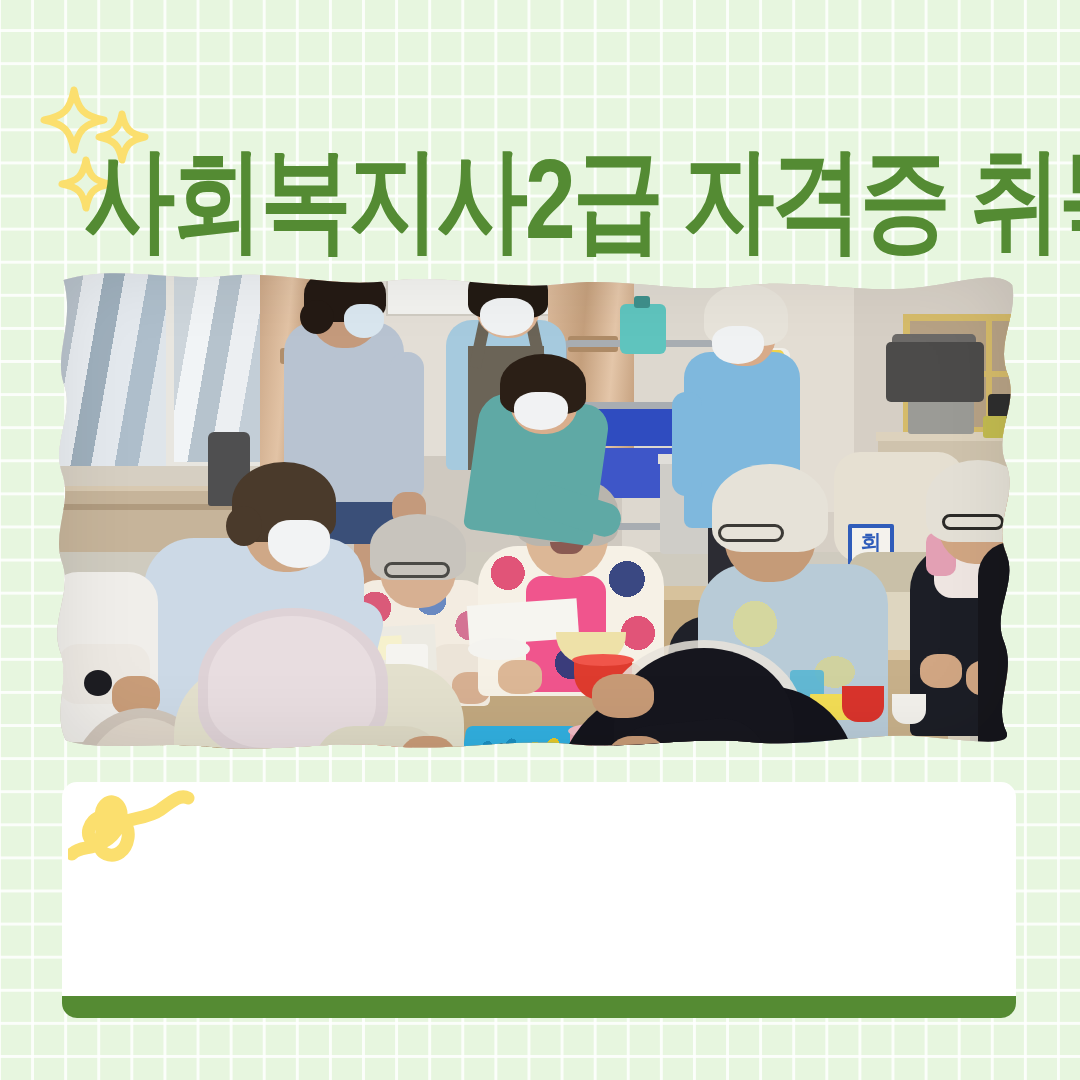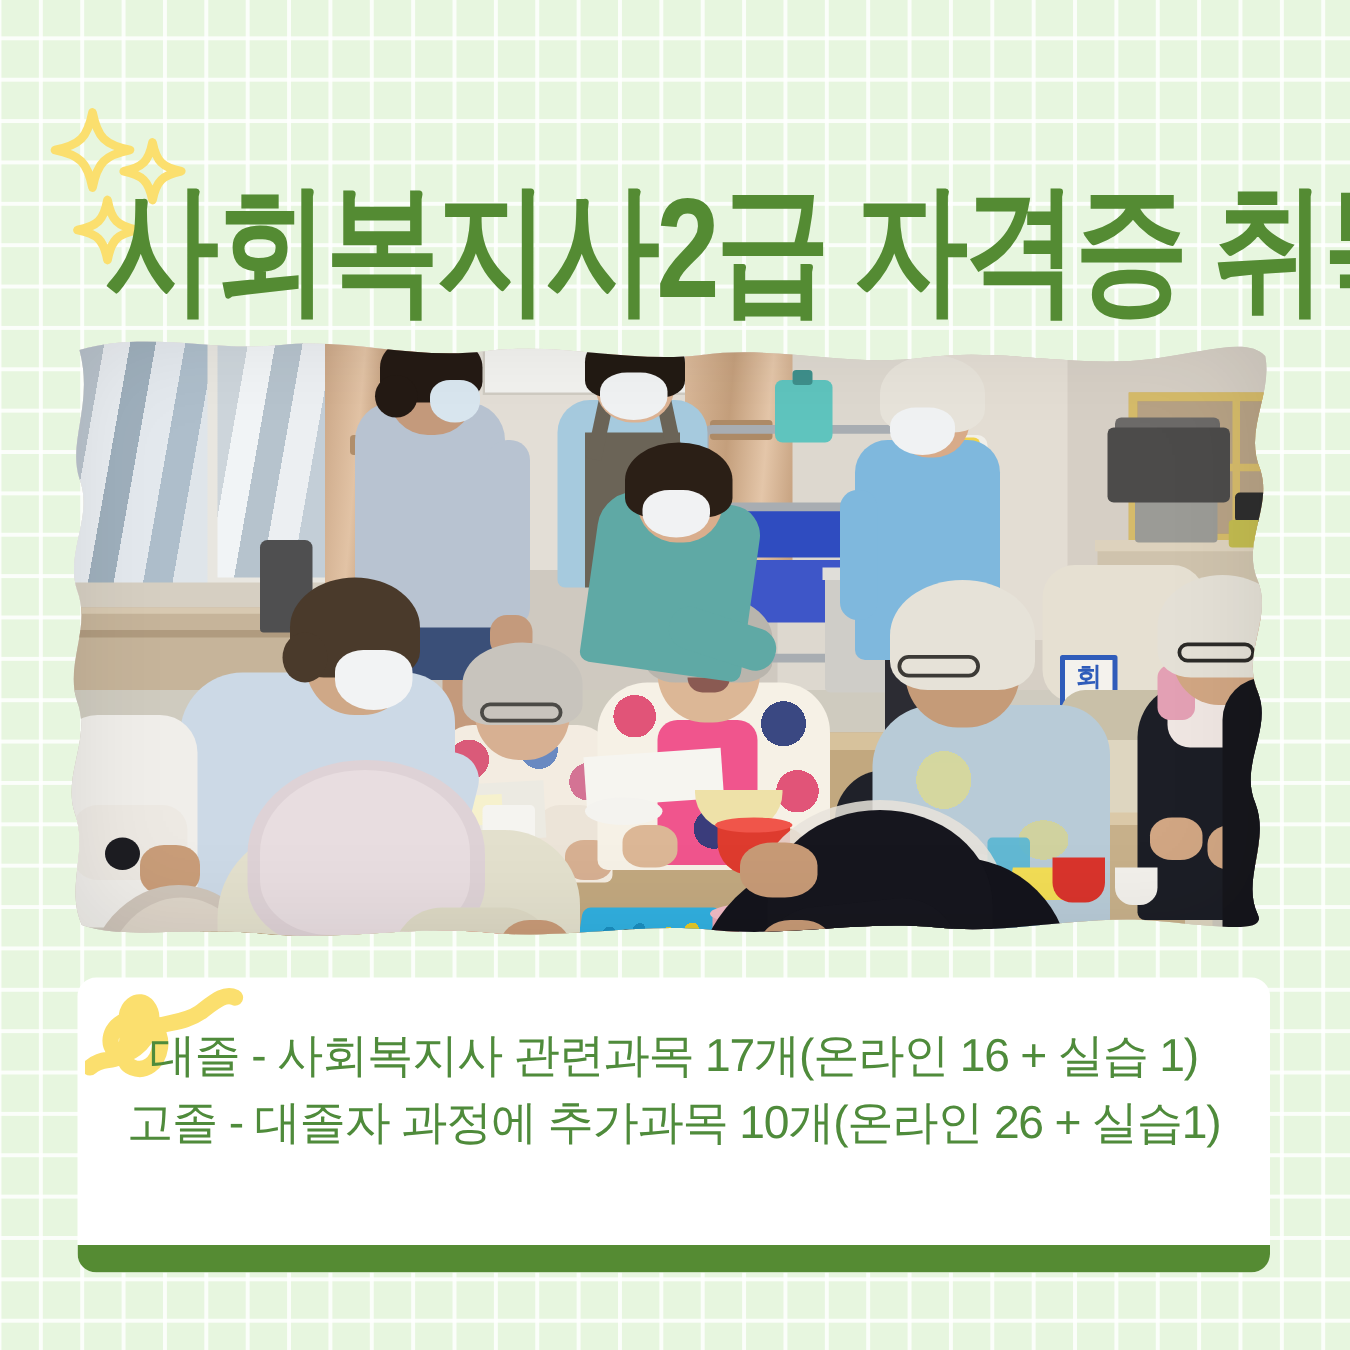--- a/index.html
+++ b/index.html
@@ -588,19 +588,15 @@
                C47 17 56 28 52 42 C48 56 34 66 26 62
                C16 57 20 40 34 36
                C50 31 62 44 60 58
                C58 71 48 78 38 74
                C28 70 30 56 42 48
                C58 37 78 40 92 30
                C104 21 112 14 120 18" stroke="#fbdf6e" stroke-width="13" stroke-linecap="round" stroke-linejoin="round" fill="none"></path>
     </svg>
   </div>
 
-  <div id="card-lines">
-    <div class="card-line">대졸 - 사회복지사 관련과목 17개(온라인 16 + 실습 1)</div>
-    <div class="card-line">고졸 - 대졸자 과정에 추가과목 10개(온라인 26 + 실습1)</div>
-  </div>
 
   <div id="card-bar"></div>
 </div>
 
 </body></html>

